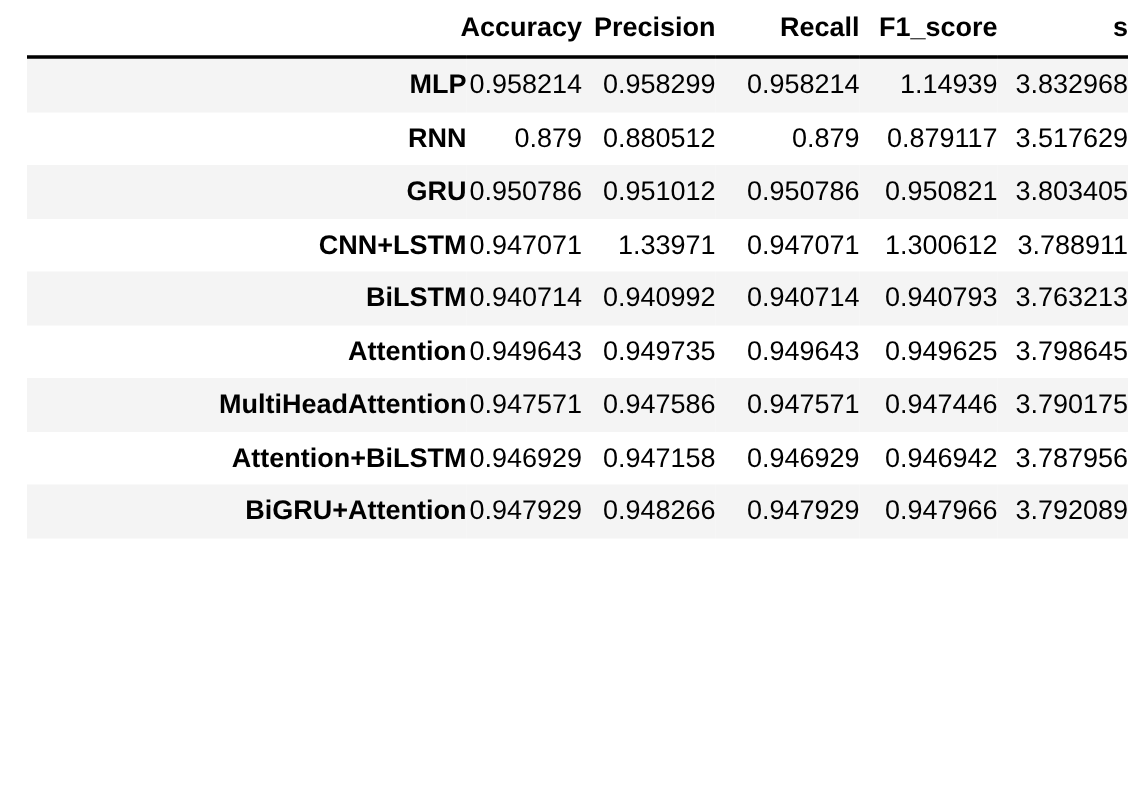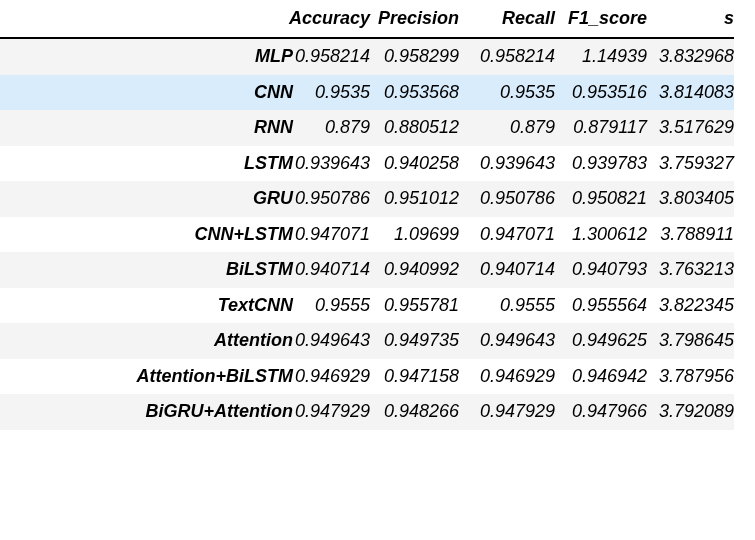--- a/index.html
+++ b/index.html
@@ -9,23 +9,22 @@
     width: 755px;
     height: 540px;
     overflow: hidden;
     font-family: "Liberation Sans", "DejaVu Sans", sans-serif;
     color: var(--text-c, #000000);
   }
   table.metrics {
     border-collapse: collapse;
     table-layout: fixed;
     width: 734px;
-    margin: 0 0 0 0;
+    margin: 0 0 0 18px;
     border-spacing: 0;
-    font-style: italic;
   }
   th, td {
     padding: 0;
     text-align: right;
     direction: rtl;            
     white-space: nowrap;
     font-size: 18px;
     vertical-align: middle;
   }
   thead th {
@@ -67,83 +66,67 @@
   </thead>
   <tbody>
     <tr>
       <th>MLP</th>
       <td>0.958214</td>
       <td>0.958299</td>
       <td>0.958214</td>
       <td>1.14939</td>
       <td>3.832968</td>
     </tr>
-    <tr class="highlight">
-      <th>CNN</th>
-      <td>0.9535</td>
-      <td>0.953568</td>
-      <td>0.9535</td>
-      <td>0.953516</td>
-      <td>3.814083</td>
-    </tr>
     <tr>
       <th>RNN</th>
       <td>0.879</td>
       <td>0.880512</td>
       <td>0.879</td>
       <td>0.879117</td>
       <td>3.517629</td>
-    </tr>
-    <tr>
-      <th>LSTM</th>
-      <td>0.939643</td>
-      <td>0.940258</td>
-      <td>0.939643</td>
-      <td>0.939783</td>
-      <td>3.759327</td>
     </tr>
     <tr>
       <th>GRU</th>
       <td>0.950786</td>
       <td>0.951012</td>
       <td>0.950786</td>
       <td>0.950821</td>
       <td>3.803405</td>
     </tr>
     <tr>
       <th>CNN+LSTM</th>
       <td>0.947071</td>
-      <td>1.09699</td>
+      <td>1.33971</td>
       <td>0.947071</td>
       <td>1.300612</td>
       <td>3.788911</td>
     </tr>
     <tr>
       <th>BiLSTM</th>
       <td>0.940714</td>
       <td>0.940992</td>
       <td>0.940714</td>
       <td>0.940793</td>
       <td>3.763213</td>
     </tr>
     <tr>
-      <th>TextCNN</th>
-      <td>0.9555</td>
-      <td>0.955781</td>
-      <td>0.9555</td>
-      <td>0.955564</td>
-      <td>3.822345</td>
-    </tr>
-    <tr>
       <th>Attention</th>
       <td>0.949643</td>
       <td>0.949735</td>
       <td>0.949643</td>
       <td>0.949625</td>
       <td>3.798645</td>
+    </tr>
+    <tr>
+      <th>MultiHeadAttention</th>
+      <td>0.947571</td>
+      <td>0.947586</td>
+      <td>0.947571</td>
+      <td>0.947446</td>
+      <td>3.790175</td>
     </tr>
     <tr>
       <th>Attention+BiLSTM</th>
       <td>0.946929</td>
       <td>0.947158</td>
       <td>0.946929</td>
       <td>0.946942</td>
       <td>3.787956</td>
     </tr>
     <tr>

